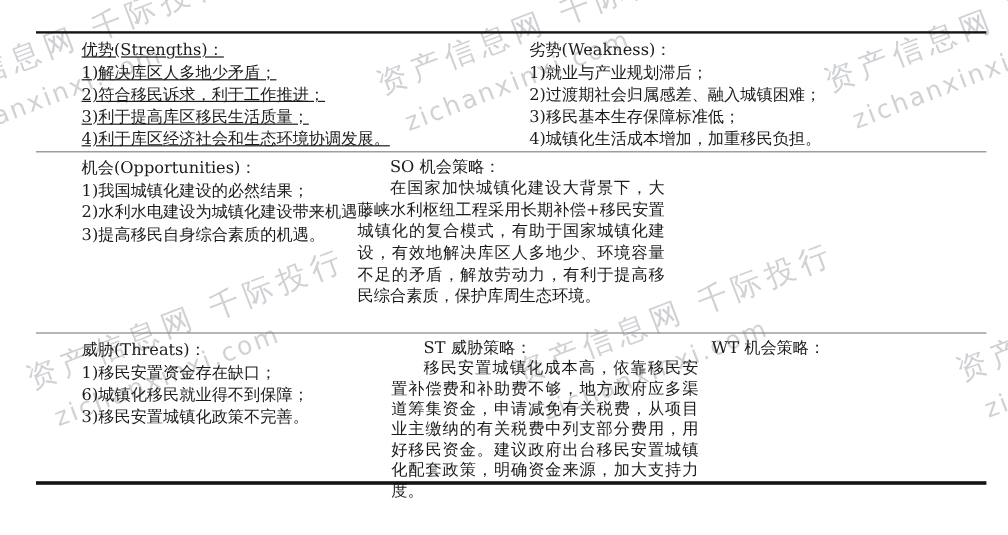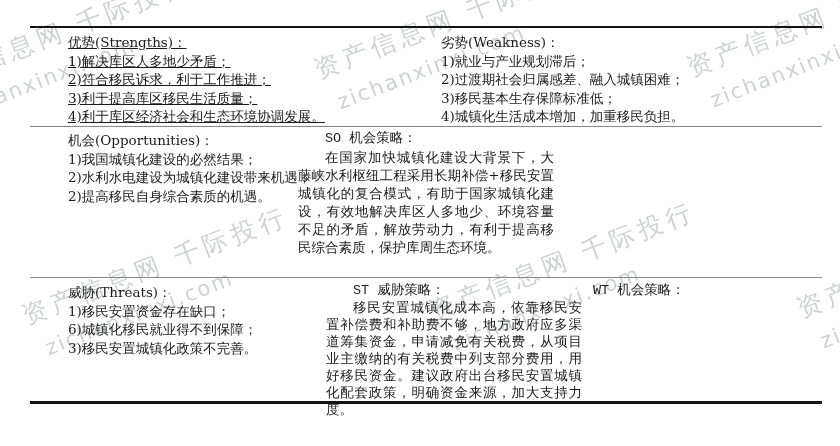--- a/index.html
+++ b/index.html
@@ -24,21 +24,21 @@
   .rule{position:absolute;left:30px;width:792px;background:#141414;}
   .rule-top{top:26px;height:2px;}
   .rule-mid{height:1px;background:#878787;}
   .rule-bottom{top:401px;height:3px;}
 
   
   .cell{position:absolute;font-size:13.5px;line-height:18.5px;}
   .list-cell .cell-line{white-space:nowrap;}
   .para-cell{text-align:justify;line-height:18px;}
   .row3{line-height:17px;}
-  .indent{text-indent:2em;font-family:Liberation Mono, monospace;}
+  .indent{text-indent:2em;}
   .cell-para{margin:0;text-indent:2em;}
 </style>
 </head>
 <body>
 
 <div class="page">
 
   <div class="wm-layer">
     <div class="wm" style="left:-80px;top:70px;">
       <span class="wm-cn">资产信息网 千际投行</span>
@@ -84,21 +84,21 @@
     <div class="cell-line">1)就业与产业规划滞后；</div>
     <div class="cell-line">2)过渡期社会归属感差、融入城镇困难；</div>
     <div class="cell-line">3)移民基本生存保障标准低；</div>
     <div class="cell-line">4)城镇化生活成本增加，加重移民负担。</div>
   </div>
 
   <div class="cell list-cell" style="left:68px;top:131px;width:235px;">
     <div class="cell-line">机会(Opportunities)：</div>
     <div class="cell-line">1)我国城镇化建设的必然结果；</div>
     <div class="cell-line">2)水利水电建设为城镇化建设带来机遇；</div>
-    <div class="cell-line">2)提高移民自身综合素质的机遇。</div>
+    <div class="cell-line">3)提高移民自身综合素质的机遇。</div>
   </div>
 
   <div class="cell para-cell" style="left:298px;top:130px;width:256px;">
     <div class="indent">SO 机会策略：</div>
     <p class="cell-para">在国家加快城镇化建设大背景下，大藤峡水利枢纽工程采用长期补偿+移民安置城镇化的复合模式，有助于国家城镇化建设，有效地解决库区人多地少、环境容量不足的矛盾，解放劳动力，有利于提高移民综合素质，保护库周生态环境。</p>
   </div>
 
 
   <div class="cell list-cell row3" style="left:68px;top:283px;width:235px;line-height:18.5px;">
     <div class="cell-line">威胁(Threats)：</div>

